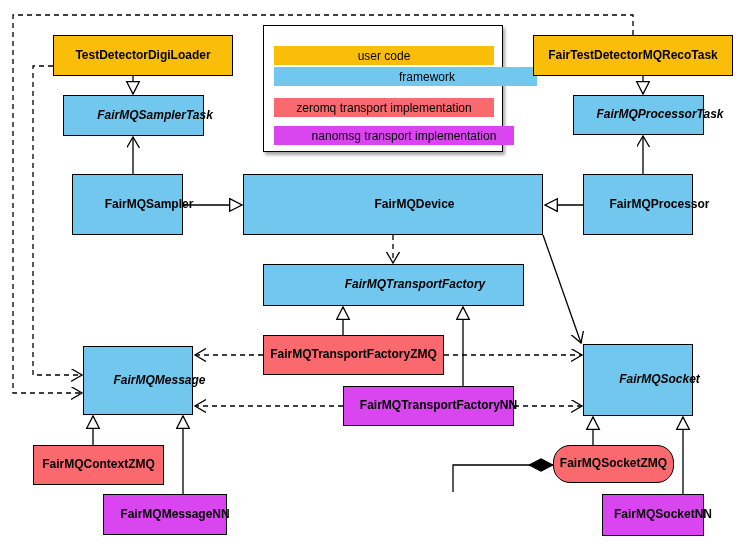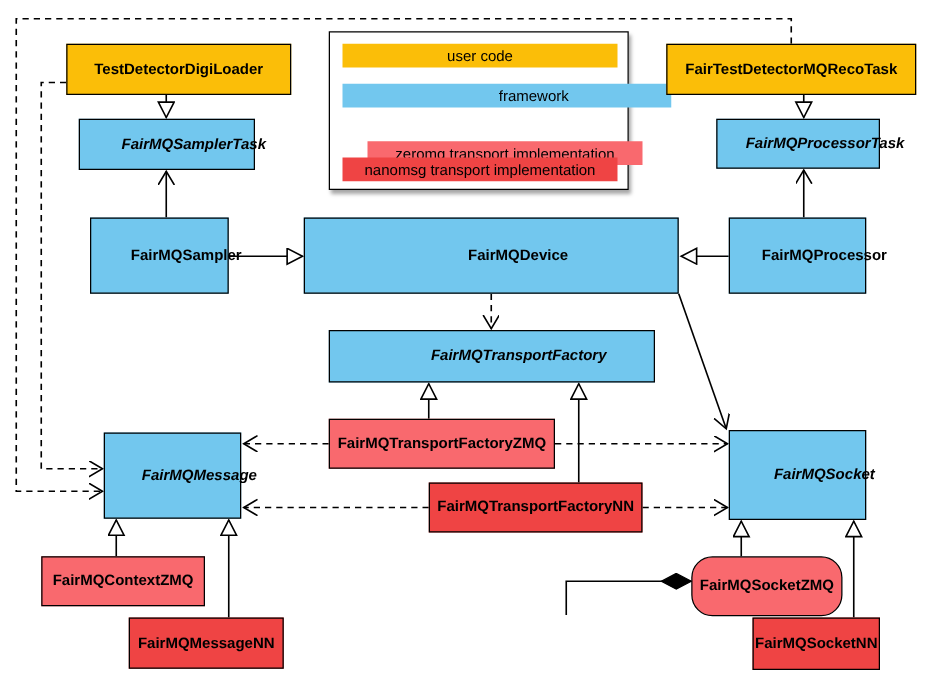--- a/index.html
+++ b/index.html
@@ -10,32 +10,32 @@
   .edges{position:absolute;left:0;top:0;width:748px;height:549px;}
   .node{
     position:absolute;box-sizing:border-box;border:1.4px solid #000;
     display:flex;align-items:center;justify-content:center;text-align:center;
     font-size:12px;font-weight:bold;color:#000;white-space:nowrap;line-height:1.1;
   }
   .abstract{font-style:italic;}
   .c-yellow{background:#FBBE08;}
   .c-blue{background:#72C7EE;padding-left:43px;}
   .c-red{background:#F9696E;}
-  .c-green{background:#ef4444;}
+  .c-green{background:#d946ef;padding-left:20px;}
   .legend{
     position:absolute;left:263px;top:25px;width:240px;height:127px;
     box-sizing:border-box;border:1.6px solid #000;background:#fff;
     box-shadow:2px 3px 3px rgba(0,0,0,0.35);
   }
   .legend-row{
     position:absolute;left:10px;width:220px;height:19px;
     display:flex;align-items:center;justify-content:center;
     font-size:12px;font-weight:normal;color:#000;white-space:nowrap;
   }
-  .lr0{top:9px;justify-content:center;}.lr1{top:41px;}.lr2{top:87px;margin-left:20px;}.lr3{top:100px;}
+  .lr0{top:20px;justify-content:center;}.lr1{top:41px;}.lr2{top:72px;}.lr3{top:100px;}
 </style>
 </head>
 <body>
 
 <div class="canvas">
 
   <svg class="edges" viewBox="0 0 748 549" fill="none" stroke="#000" stroke-width="1.3">
     <defs>
       <marker id="tri" markerUnits="userSpaceOnUse" markerWidth="15" markerHeight="15" refX="13" refY="7" orient="auto">
         <path d="M0.7,0.7 L13,7 L0.7,13.3 Z" fill="#fff" stroke="#000" stroke-width="1.3"></path>
@@ -111,17 +111,17 @@
 
   <div class="node c-blue abstract" style="left:83px;top:346px;width:110px;height:69px;">FairMQMessage</div>
 
   <div class="node c-blue abstract" style="left:583px;top:344px;width:110px;height:72px;">FairMQSocket</div>
 
   <div class="node c-red" style="left:33px;top:445px;width:131px;height:40px;">FairMQContextZMQ</div>
 
   <div class="node c-green" style="left:103px;top:494px;width:124px;height:41px;">FairMQMessageNN</div>
 
 
-  <div class="node c-red" style="left:553px;top:445px;width:121px;height:48px;border-radius:17px;">FairMQSocketZMQ</div>
+  <div class="node c-red" style="left:553px;top:445px;width:121px;height:38px;border-radius:17px;">FairMQSocketZMQ</div>
 
   <div class="node c-green" style="left:602px;top:494px;width:102px;height:42px;">FairMQSocketNN</div>
 
 </div>
 
 </body></html>

